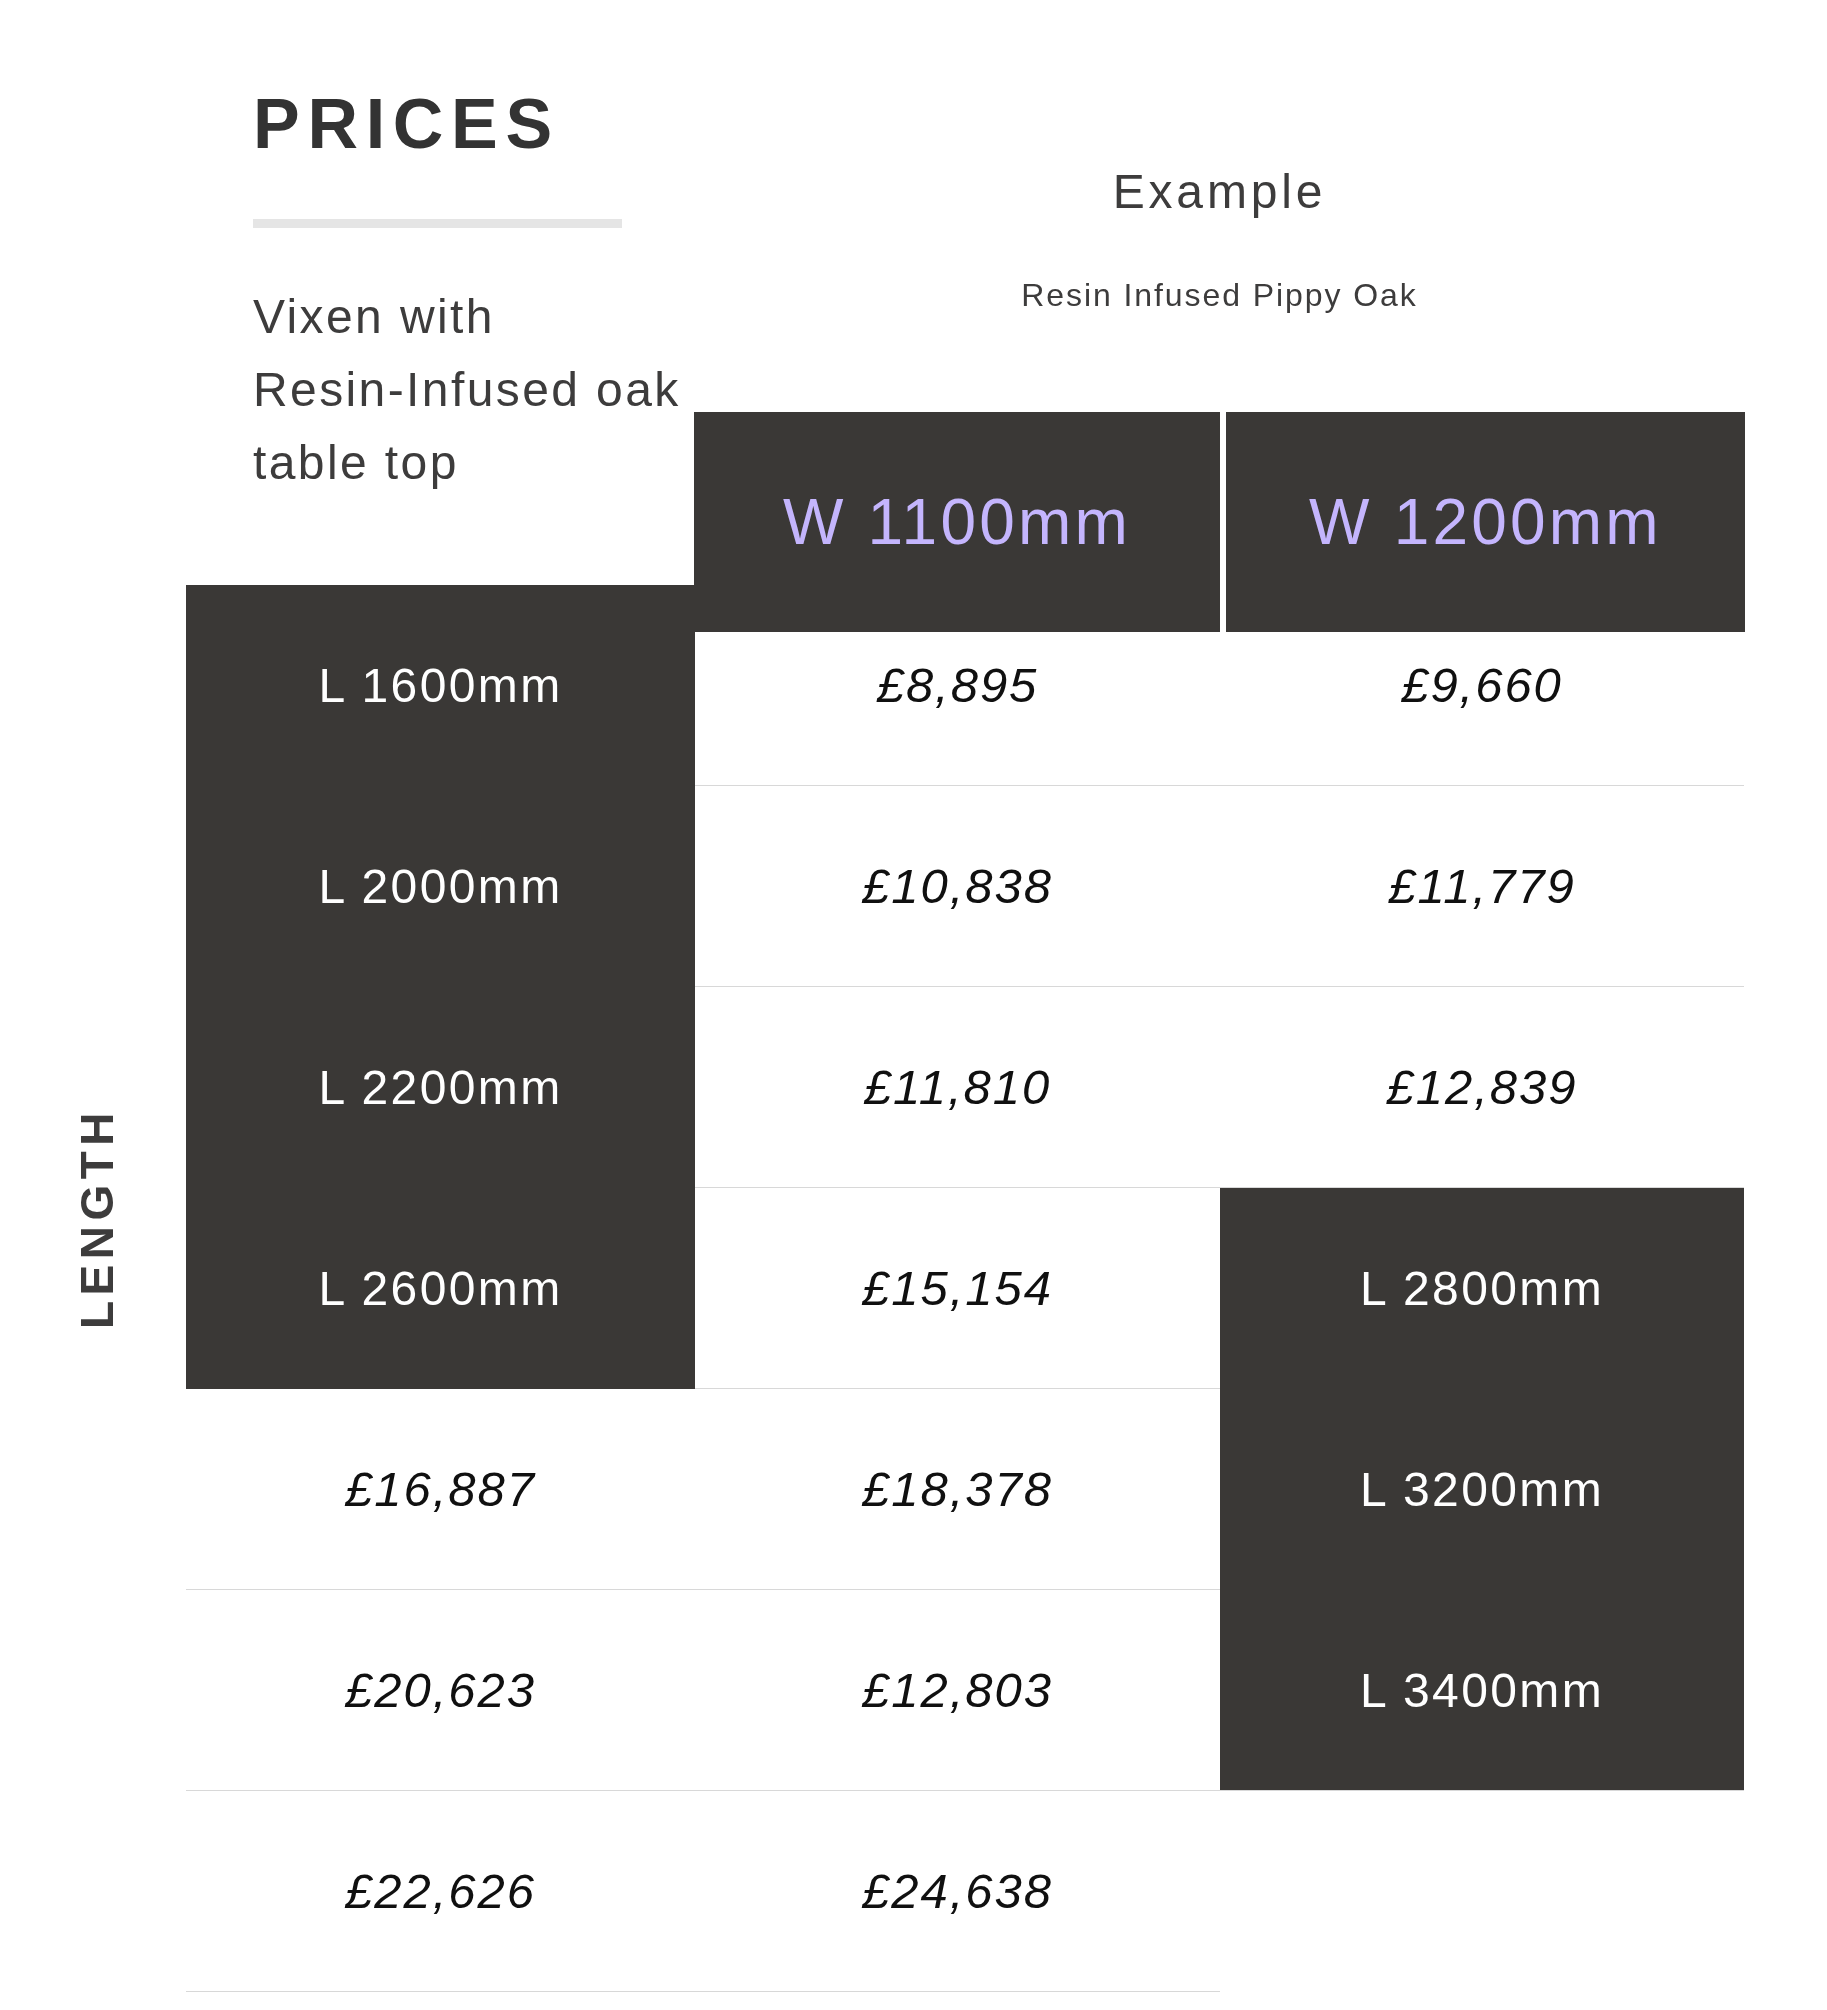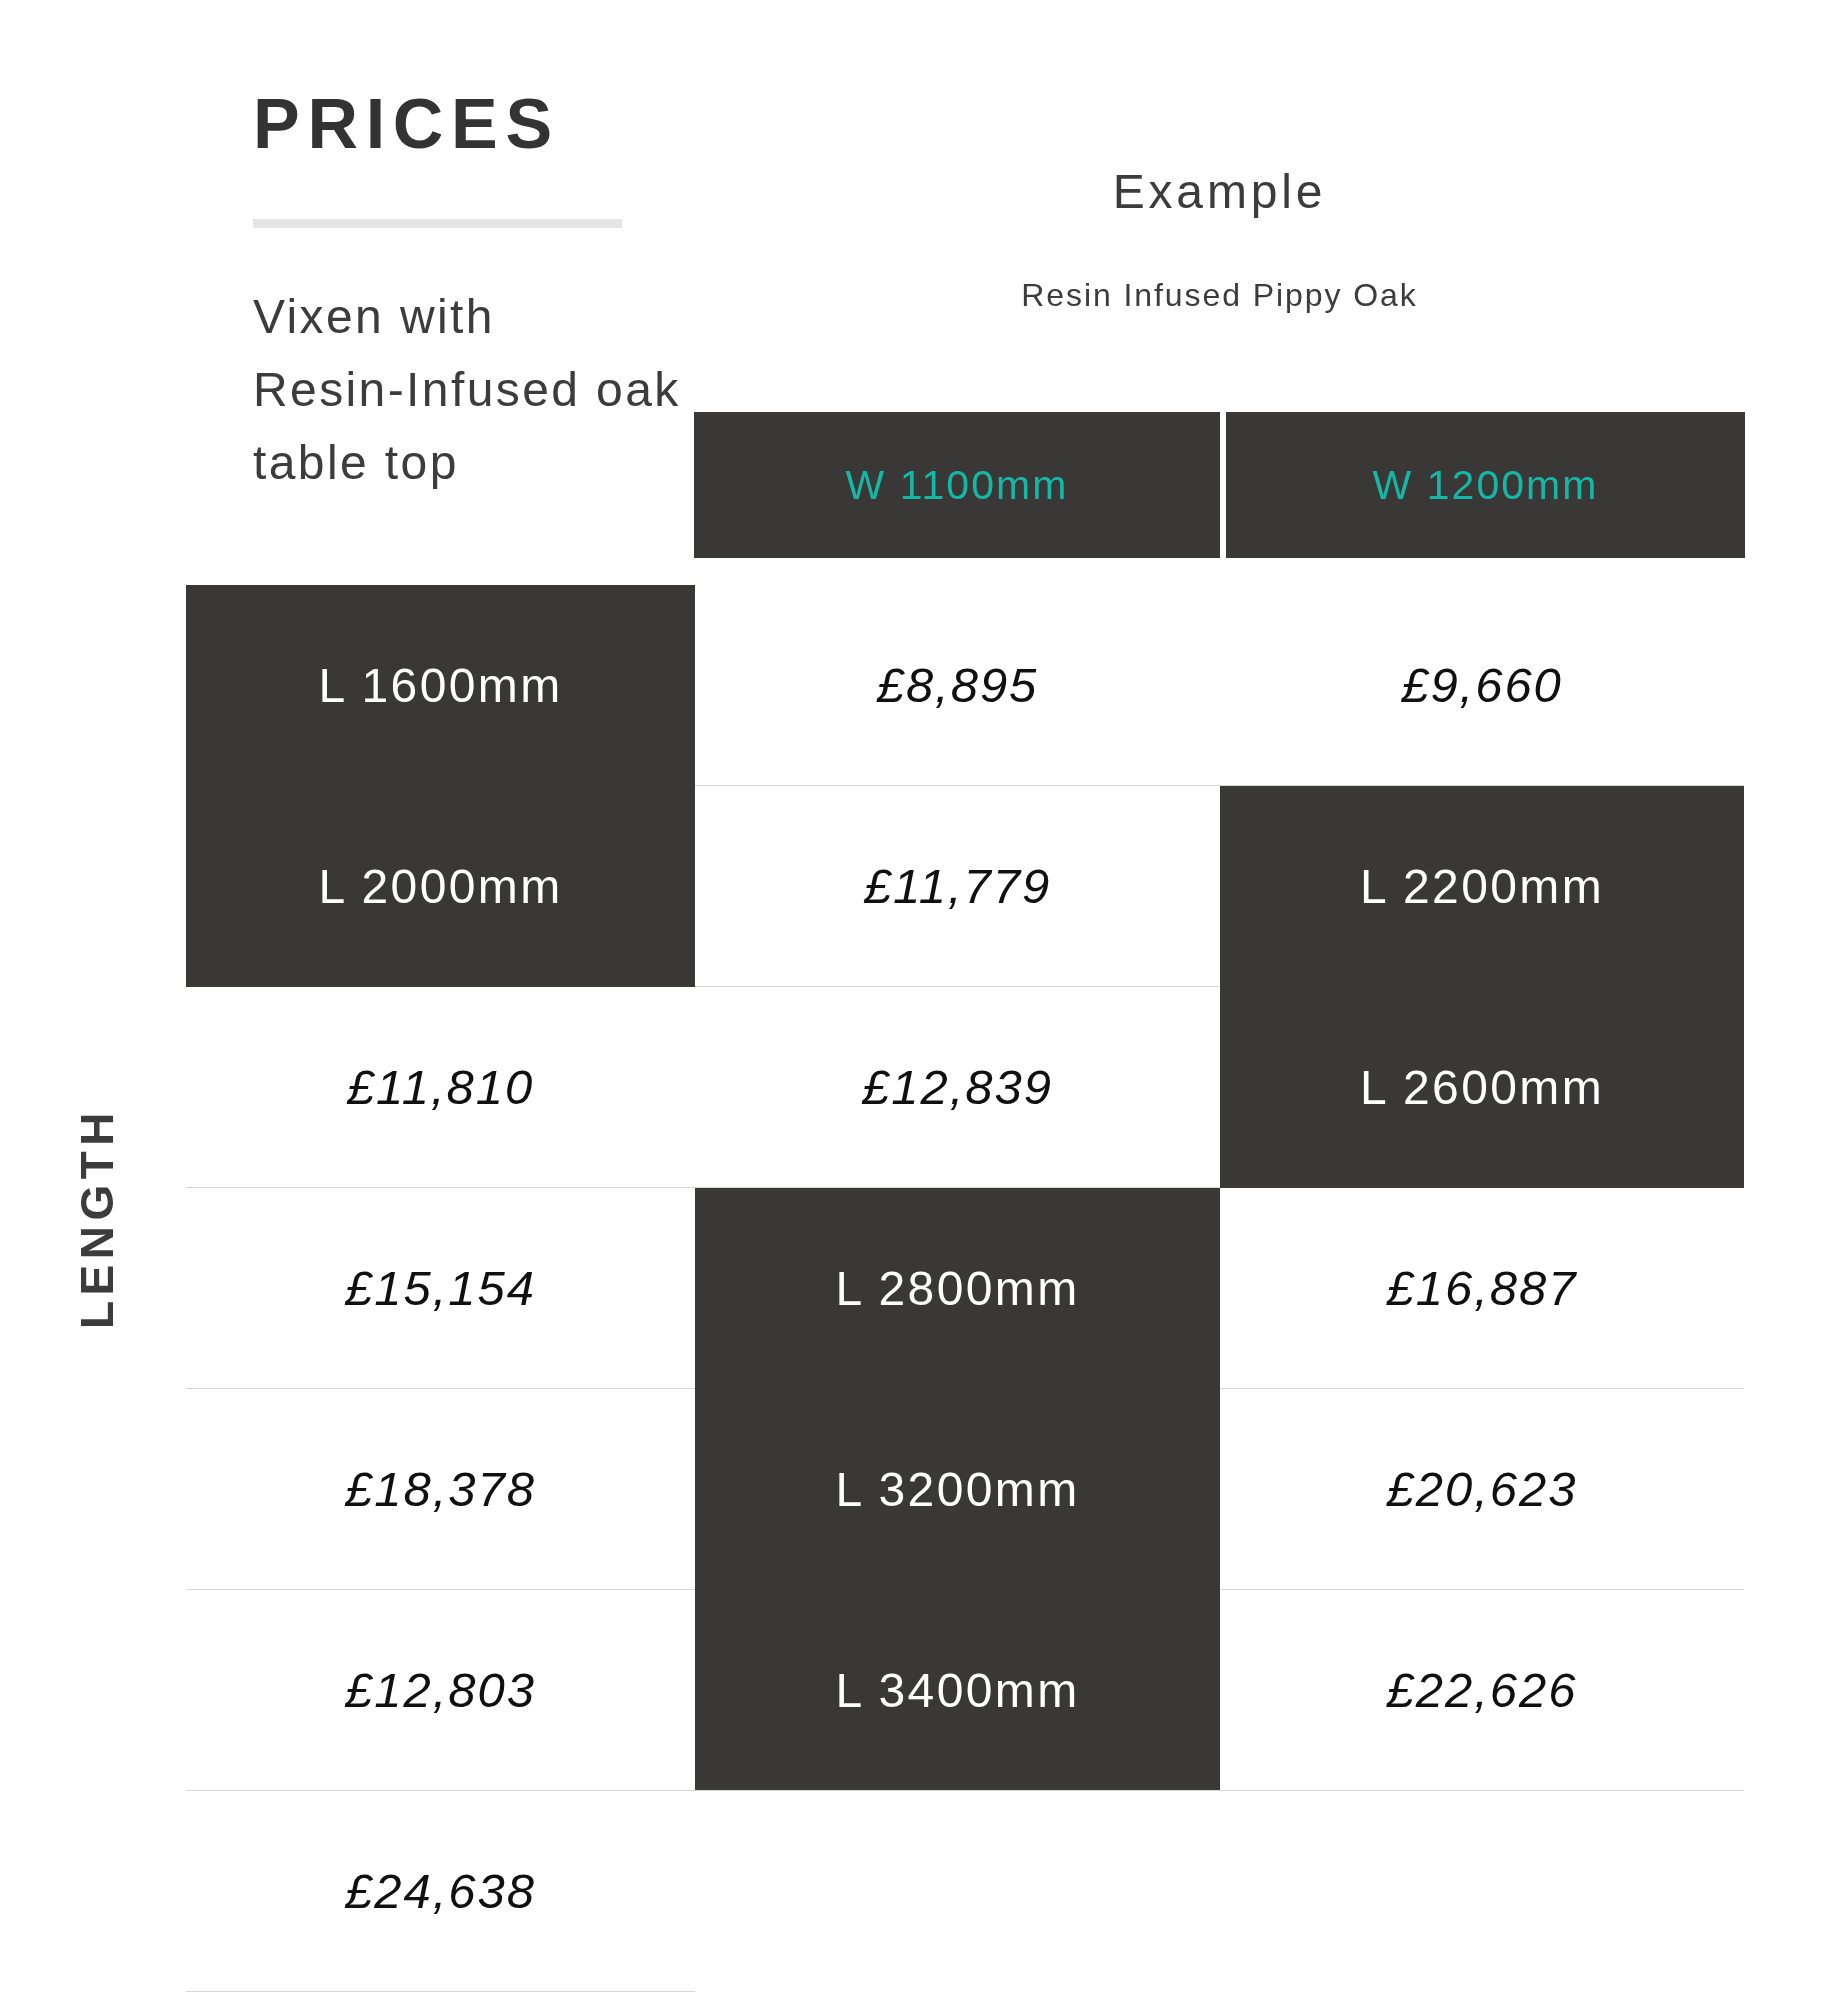--- a/index.html
+++ b/index.html
@@ -60,25 +60,25 @@
     left:694px; top:268px; width:1051px;
     text-align:center;
     font-size:32px; line-height:55px;
     letter-spacing:0.06em;
     color:var(--ink);
   }
 
   
   .col-header{
     position:absolute;
-    top:412px; height:146px;
+    top:412px; height:220px;
     background:var(--dark);
-    color:#14b8a6;
+    color:#c4b5fd;
     display:flex; align-items:center; justify-content:center;
-    font-size:41px;
+    font-size:64px;
     letter-spacing:0.05em;
   }
   .col-header-1{left:694px; width:526px;}
   .col-header-2{left:1226px; width:519px;}
 
   
   .length-label{
     position:absolute;
     left:-114px; top:1194px;
     width:422px; height:48px;
@@ -140,20 +140,21 @@
 
   <div class="length-label">LENGTH</div>
 
   <div class="table-body">
 
     <div class="lbl">L 1600mm</div>
     <div class="price">£8,895</div>
     <div class="price">£9,660</div>
 
     <div class="lbl">L 2000mm</div>
+    <div class="price">£10,838</div>
     <div class="price">£11,779</div>
 
     <div class="lbl">L 2200mm</div>
     <div class="price">£11,810</div>
     <div class="price">£12,839</div>
 
     <div class="lbl">L 2600mm</div>
     <div class="price">£15,154</div>
 
     <div class="lbl">L 2800mm</div>

